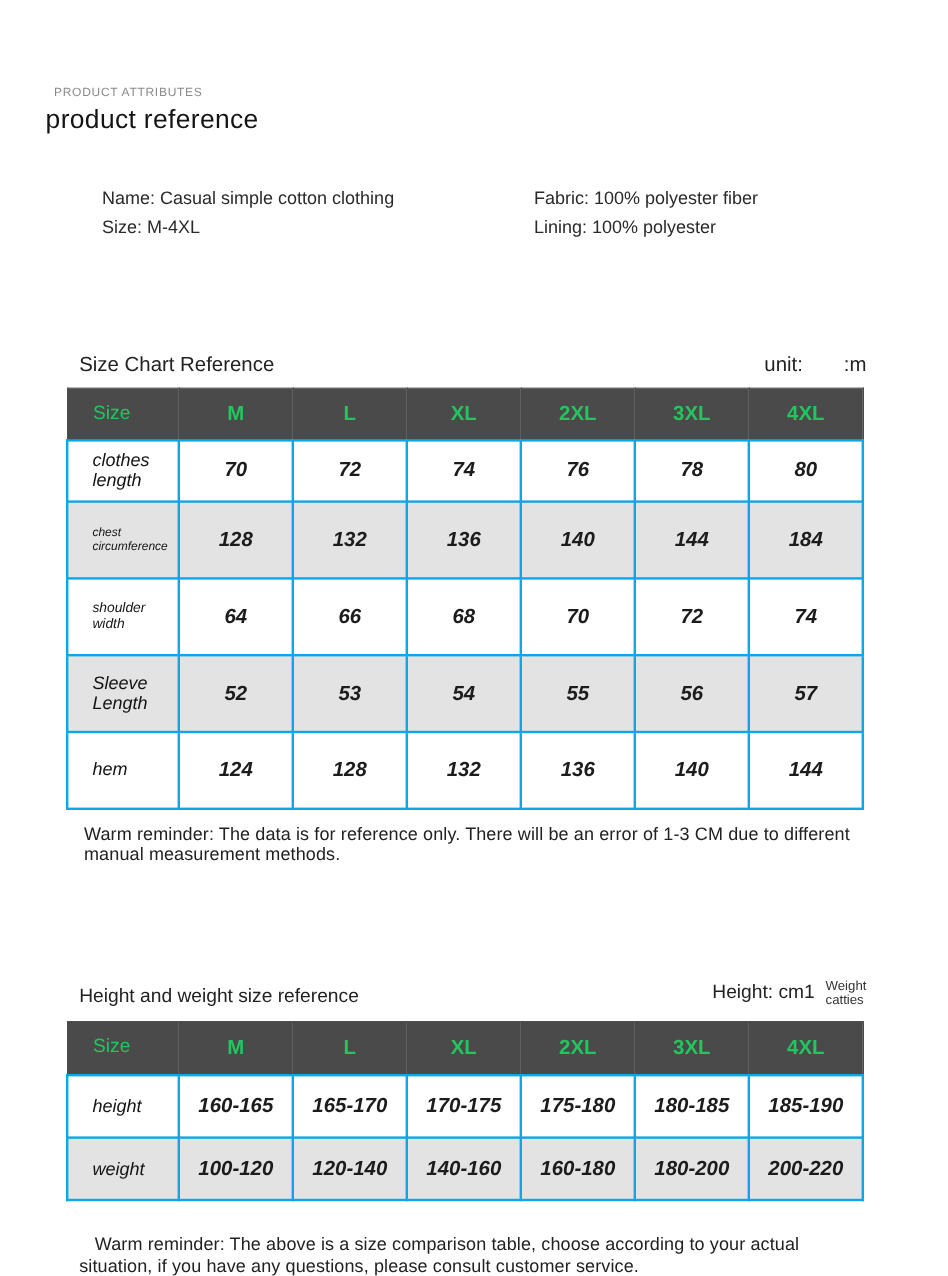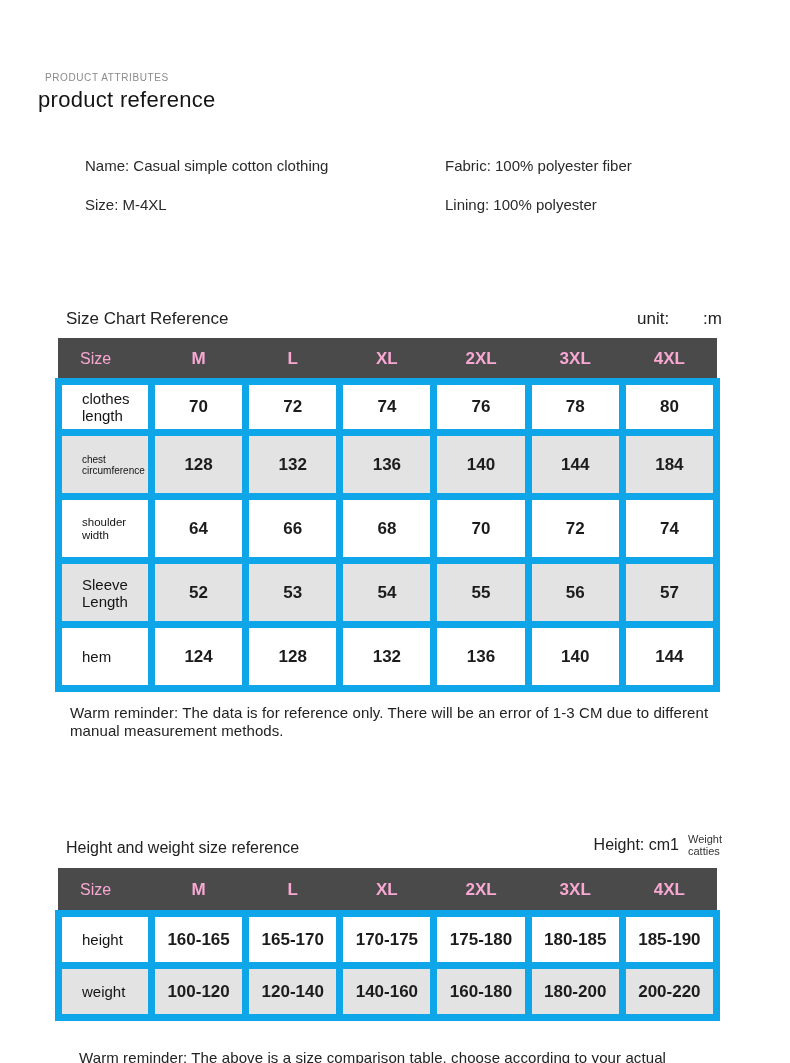--- a/index.html
+++ b/index.html
@@ -17,21 +17,21 @@
     font-size:10px; letter-spacing:0.6px; color:#8a8a8a; font-weight:400;
   }
   .page-title {
     margin-left:38px; margin-top:4px;
     font-size:22px; font-weight:500; color:#141414; letter-spacing:0.3px;
   }
 
   
   .info-grid {
     margin:44px 0 0 85px;
-    display:grid; grid-template-columns:360px auto; row-gap:22px;
+    display:grid; grid-template-columns:360px auto; row-gap:7px;
     font-size:15px; color:#2a2a2a;
   }
 
   
   .section-head {
     display:flex; justify-content:space-between; align-items:flex-end;
     margin:0 68px 9px 66px;
   }
   .section-head.first { margin-top:96px; }
   .section-head.second { margin-top:94px; margin-bottom:11px; }
@@ -44,30 +44,30 @@
   .hw-unit-main { font-size:16px; color:#222; }
   .hw-unit-sub { margin-left:9px; font-size:11px; line-height:12px; color:#333; }
 
   
   table.size-table {
     margin-left:55px; width:665px;
     border-collapse:collapse; table-layout:fixed;
   }
   table.size-table col.label-col { width:93px; }
   table.size-table thead th {
-    background:#4a4a4a; color:#f9a8d4; border:1px solid #4a4a4a;
+    background:#4a4a4a; color:#22c55e; border:1px solid #4a4a4a;
     font-size:17px; font-weight:700; text-align:center;
   }
   #size-table thead th { height:43px; }
   #hw-table thead th { height:45px; }
   table.size-table thead th:first-child {
     text-align:left; padding-left:21px; font-weight:400; font-size:16px;
   }
   table.size-table tbody th, table.size-table tbody td {
-    border:7px solid #0ea5e9; background:#ffffff;
+    border:2px solid #0ea5e9; background:#ffffff;font-style:italic;
   }
   table.size-table tbody tr:nth-child(even) th,
   table.size-table tbody tr:nth-child(even) td { background:#e3e3e3; }
   table.size-table tbody td {
     text-align:center; font-size:17px; font-weight:600; color:#1c1c1c;
   }
   table.size-table tbody th {
     text-align:left; padding-left:20px; font-weight:400;
     font-size:15px; line-height:17px; color:#141414;
   }

